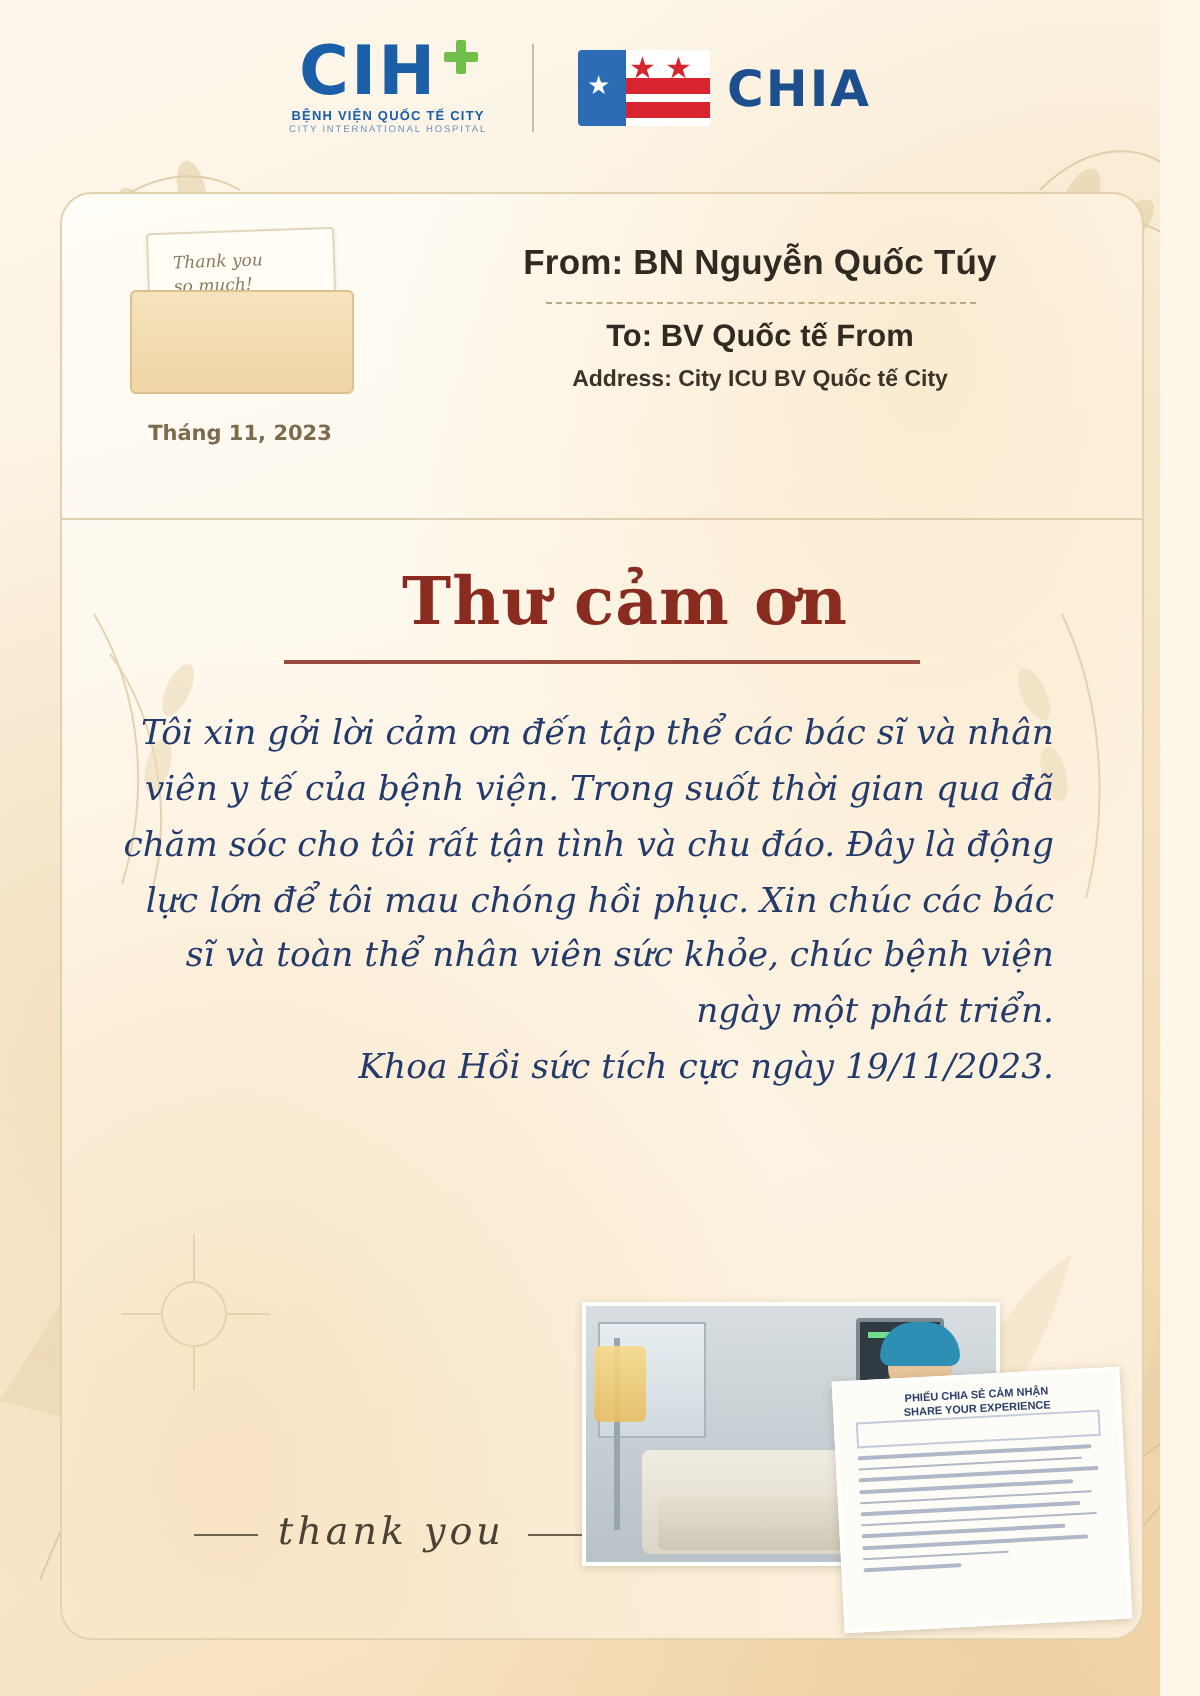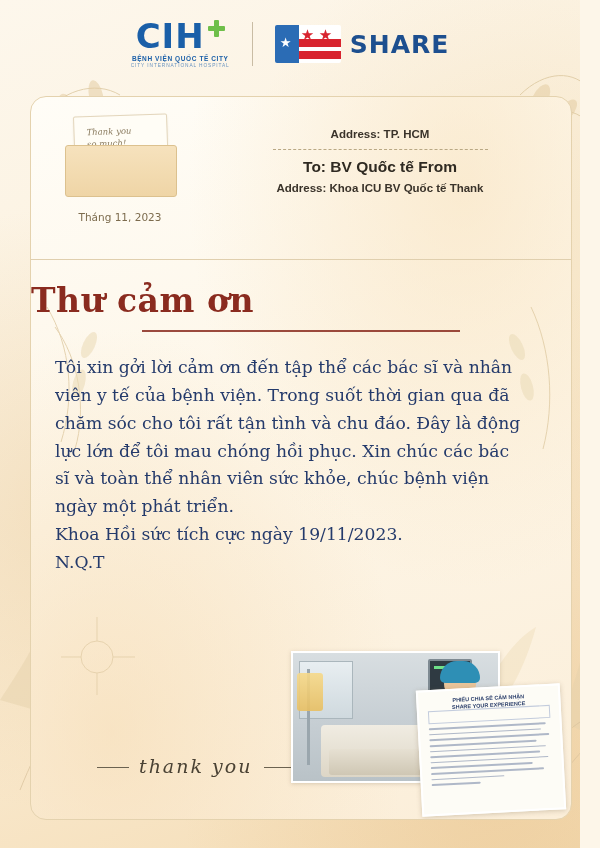--- a/index.html
+++ b/index.html
@@ -215,21 +215,21 @@
     width: 110px;
     height: 50px;
     background: linear-gradient(180deg, #f6e2bd 0%, #efd5a6 100%);
     border: 1px solid #dcc18e;
     border-radius: 3px;
   }
   .env-date {
     margin-top: 14px;
     font-size: 10.5px;
     color: #7c6b4d;
-    font-weight: normal;
+    font-weight: bold;
     font-family: "DejaVu Sans", sans-serif;
   }
 
   
   .addr {
     flex: 1;
     padding: 24px 24px 0 4px;
     text-align: center;
     color: #3d3122;
     z-index: 3;
@@ -270,41 +270,43 @@
     color: #3a332a;
   }
 
   
   .letter {
     position: relative;
     padding: 22px 0 0 0;
     z-index: 3;
   }
   .letter-title {
-    text-align: left;
+    text-align: center;
     font-family: "DejaVu Serif", serif;
     font-weight: bold;
     font-size: 33px;
     color: #8a2b1f;
     letter-spacing: 0.5px;
+    padding-left: 23px;
   }
   .title-rule {
     margin: 10px auto 0;
     width: 318px;
     height: 2px;
     background: #8a2b1f;
     opacity: 0.85;
   }
   .letter-body {
     margin: 22px 44px 0 24px;
     font-family: "DejaVu Serif", serif;
     font-size: 17.2px;
     line-height: 1.62;
     color: #243a6b;
-    text-align: left;
+    font-style: italic;
+    text-align: right;
   }
   .letter-body p {
     margin: 0;
   }
   .letter-sign {
     margin: 2px 0 0 0;
   }
 
   
   .thank-script {
@@ -485,21 +487,21 @@
 
     <div class="logo-aaci">
       <div class="aaci-flag">
         <div class="aaci-blue"></div>
         <div class="aaci-red1"></div>
         <div class="aaci-red2"></div>
         <span class="aaci-star s1">★</span>
         <span class="aaci-star s2">★</span>
         <span class="aaci-star s3">★</span>
       </div>
-      <div class="aaci-text">SHARE</div>
+      <div class="aaci-text">CHIA</div>
     </div>
   </div>
 
   <div class="card">
 
     <svg class="card-deco" width="540" height="722" viewBox="0 0 540 722">
       <g stroke="#e0cca6" fill="none" stroke-width="1" opacity="0.85">
         <path d="M16 210 C 40 250, 44 300, 30 345"></path>
         <path d="M24 230 C 48 262, 56 312, 44 352"></path>
         <path d="M500 210 C 520 252, 524 306, 512 352"></path>
@@ -540,37 +542,36 @@
                 <ellipse cx="22" cy="11" rx="3" ry="2"></ellipse>
               </g>
             </svg>
           </div>
           <div class="env-body"></div>
         </div>
         <div class="env-date">Tháng 11, 2023</div>
       </div>
 
       <div class="addr">
-        <div class="addr-from-sub">Address: TP. HCM</div>
+        <div class="addr-from">From: BN Nguyễn Quốc Túy</div>
         <div class="dash-line"></div>
         <div class="addr-to">To: BV Quốc tế From</div>
-        <div class="addr-to-sub">Address: Khoa ICU BV Quốc tế Thank</div>
+        <div class="addr-to-sub">Address: City ICU BV Quốc tế City</div>
       </div>
 
     </div>
     <div class="hr-sep"></div>
 
     <div class="letter">
       <div class="letter-title">Thư cảm ơn</div>
       <div class="title-rule"></div>
 
       <div class="letter-body">
         <p>Tôi xin gởi lời cảm ơn đến tập thể các bác sĩ và nhân viên y tế của bệnh viện. Trong suốt thời gian qua đã chăm sóc cho tôi rất tận tình và chu đáo. Đây là động lực lớn để tôi mau chóng hồi phục. Xin chúc các bác sĩ và toàn thể nhân viên sức khỏe, chúc bệnh viện ngày một phát triển.</p>
         <p class="letter-sign">Khoa Hồi sức tích cực ngày 19/11/2023.</p>
-        <p class="letter-sign">N.Q.T</p>
       </div>
     </div>
 
     <div class="thank-script">
       <span class="script-line-l"></span>
       <span>thank you</span>
       <span class="script-line-r"></span>
     </div>
 
     <div class="photos">

